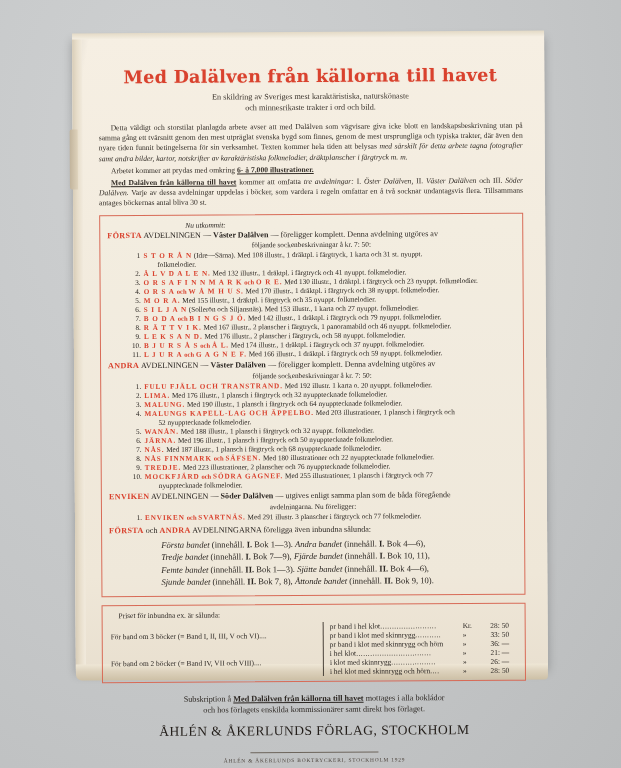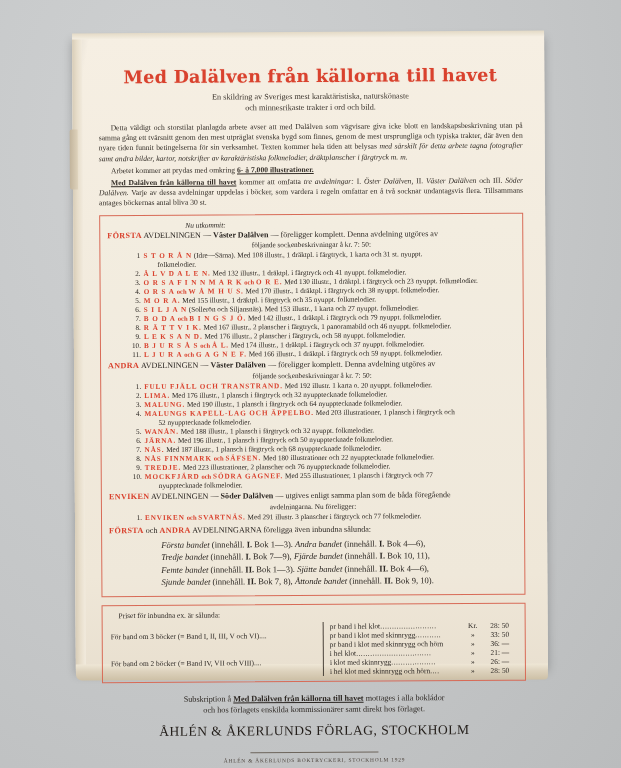--- a/index.html
+++ b/index.html
@@ -142,21 +142,21 @@
   .priceintro{margin:1px 0 3px 8px;}
   table.prices{width:100%;border-collapse:collapse;}
   table.prices td{vertical-align:middle;padding:0;}
   td.label{width:212px;padding-left:6px;white-space:nowrap;}
   td.brace{
     width:6px;
     border-left:1.1px solid #4a423a;
     padding-left:3px;
   }
   td.desc{white-space:nowrap;padding-left:1px;margin-top:24px;}
-  td.cur{width:20px;text-align:center;padding-right:4px;}
+  td.cur{width:20px;text-align:left;padding-right:4px;}
   td.amt{width:34px;text-align:center;padding-right:4px;}
   .dots{letter-spacing:.5px;}
 
   .subs{
     text-align:center;
     font-size:8.2px;
     line-height:1.4;
     margin:11px 6px 0 6px;
   }
   .publisher{

